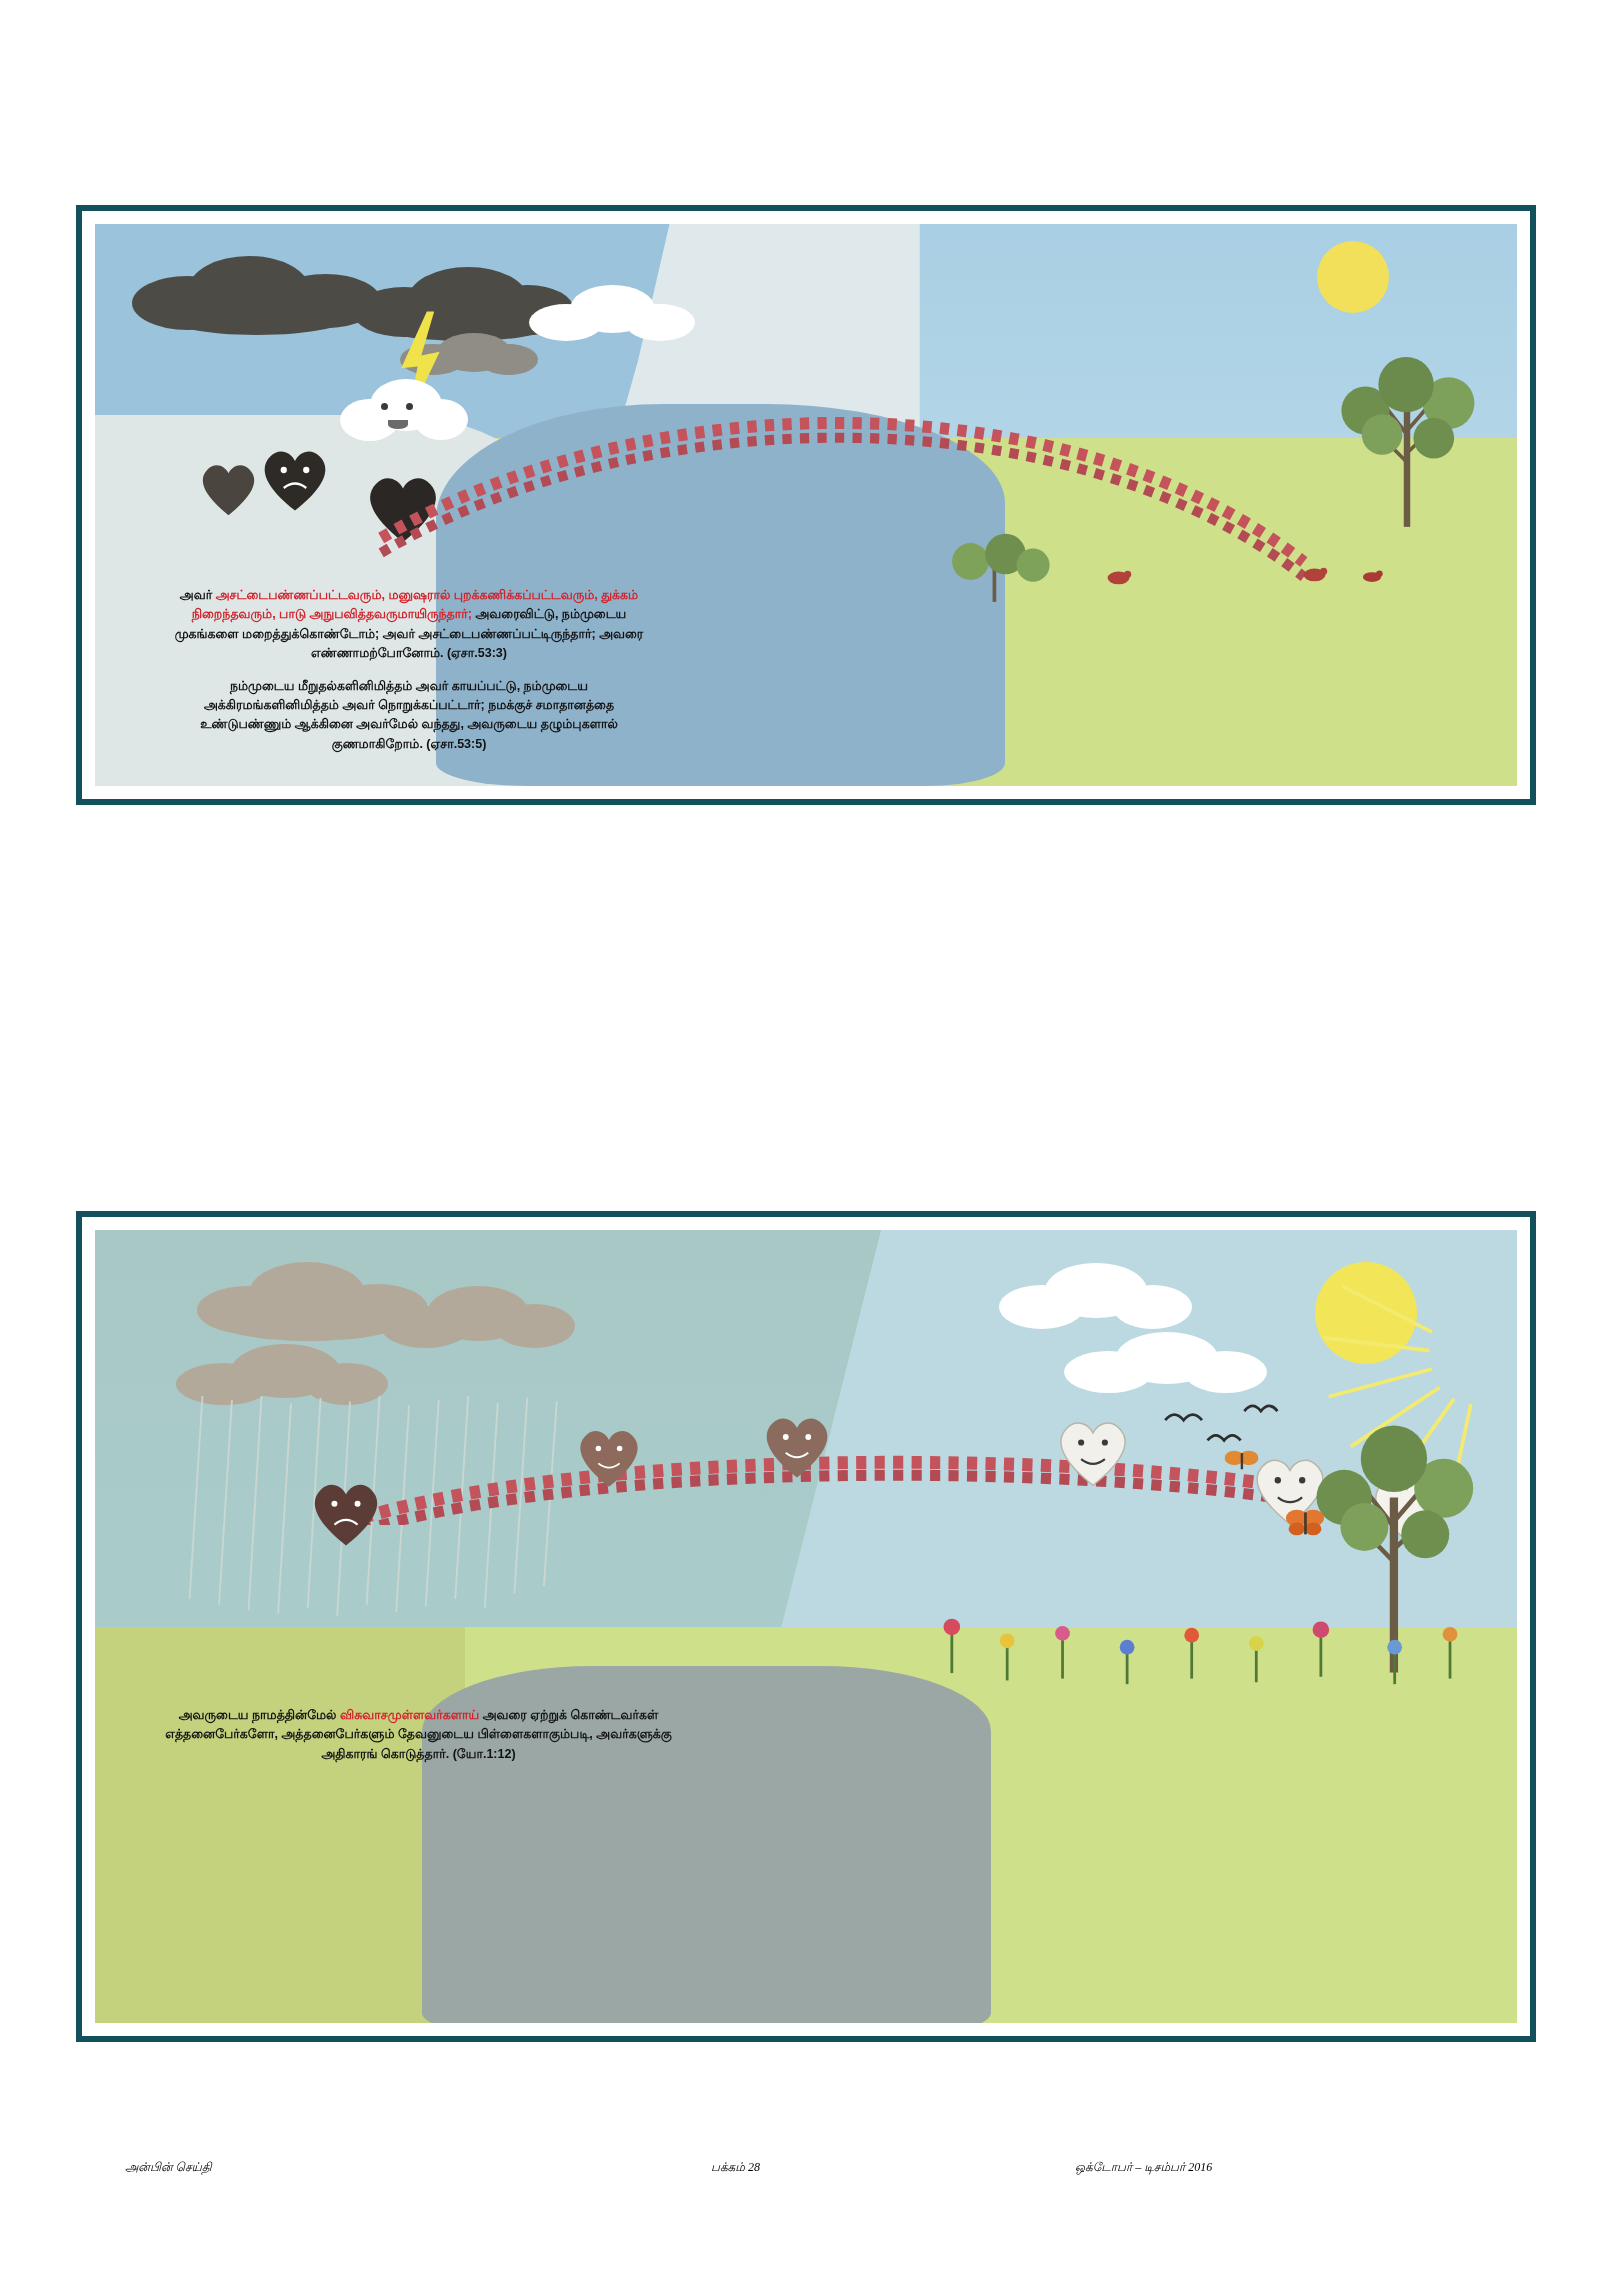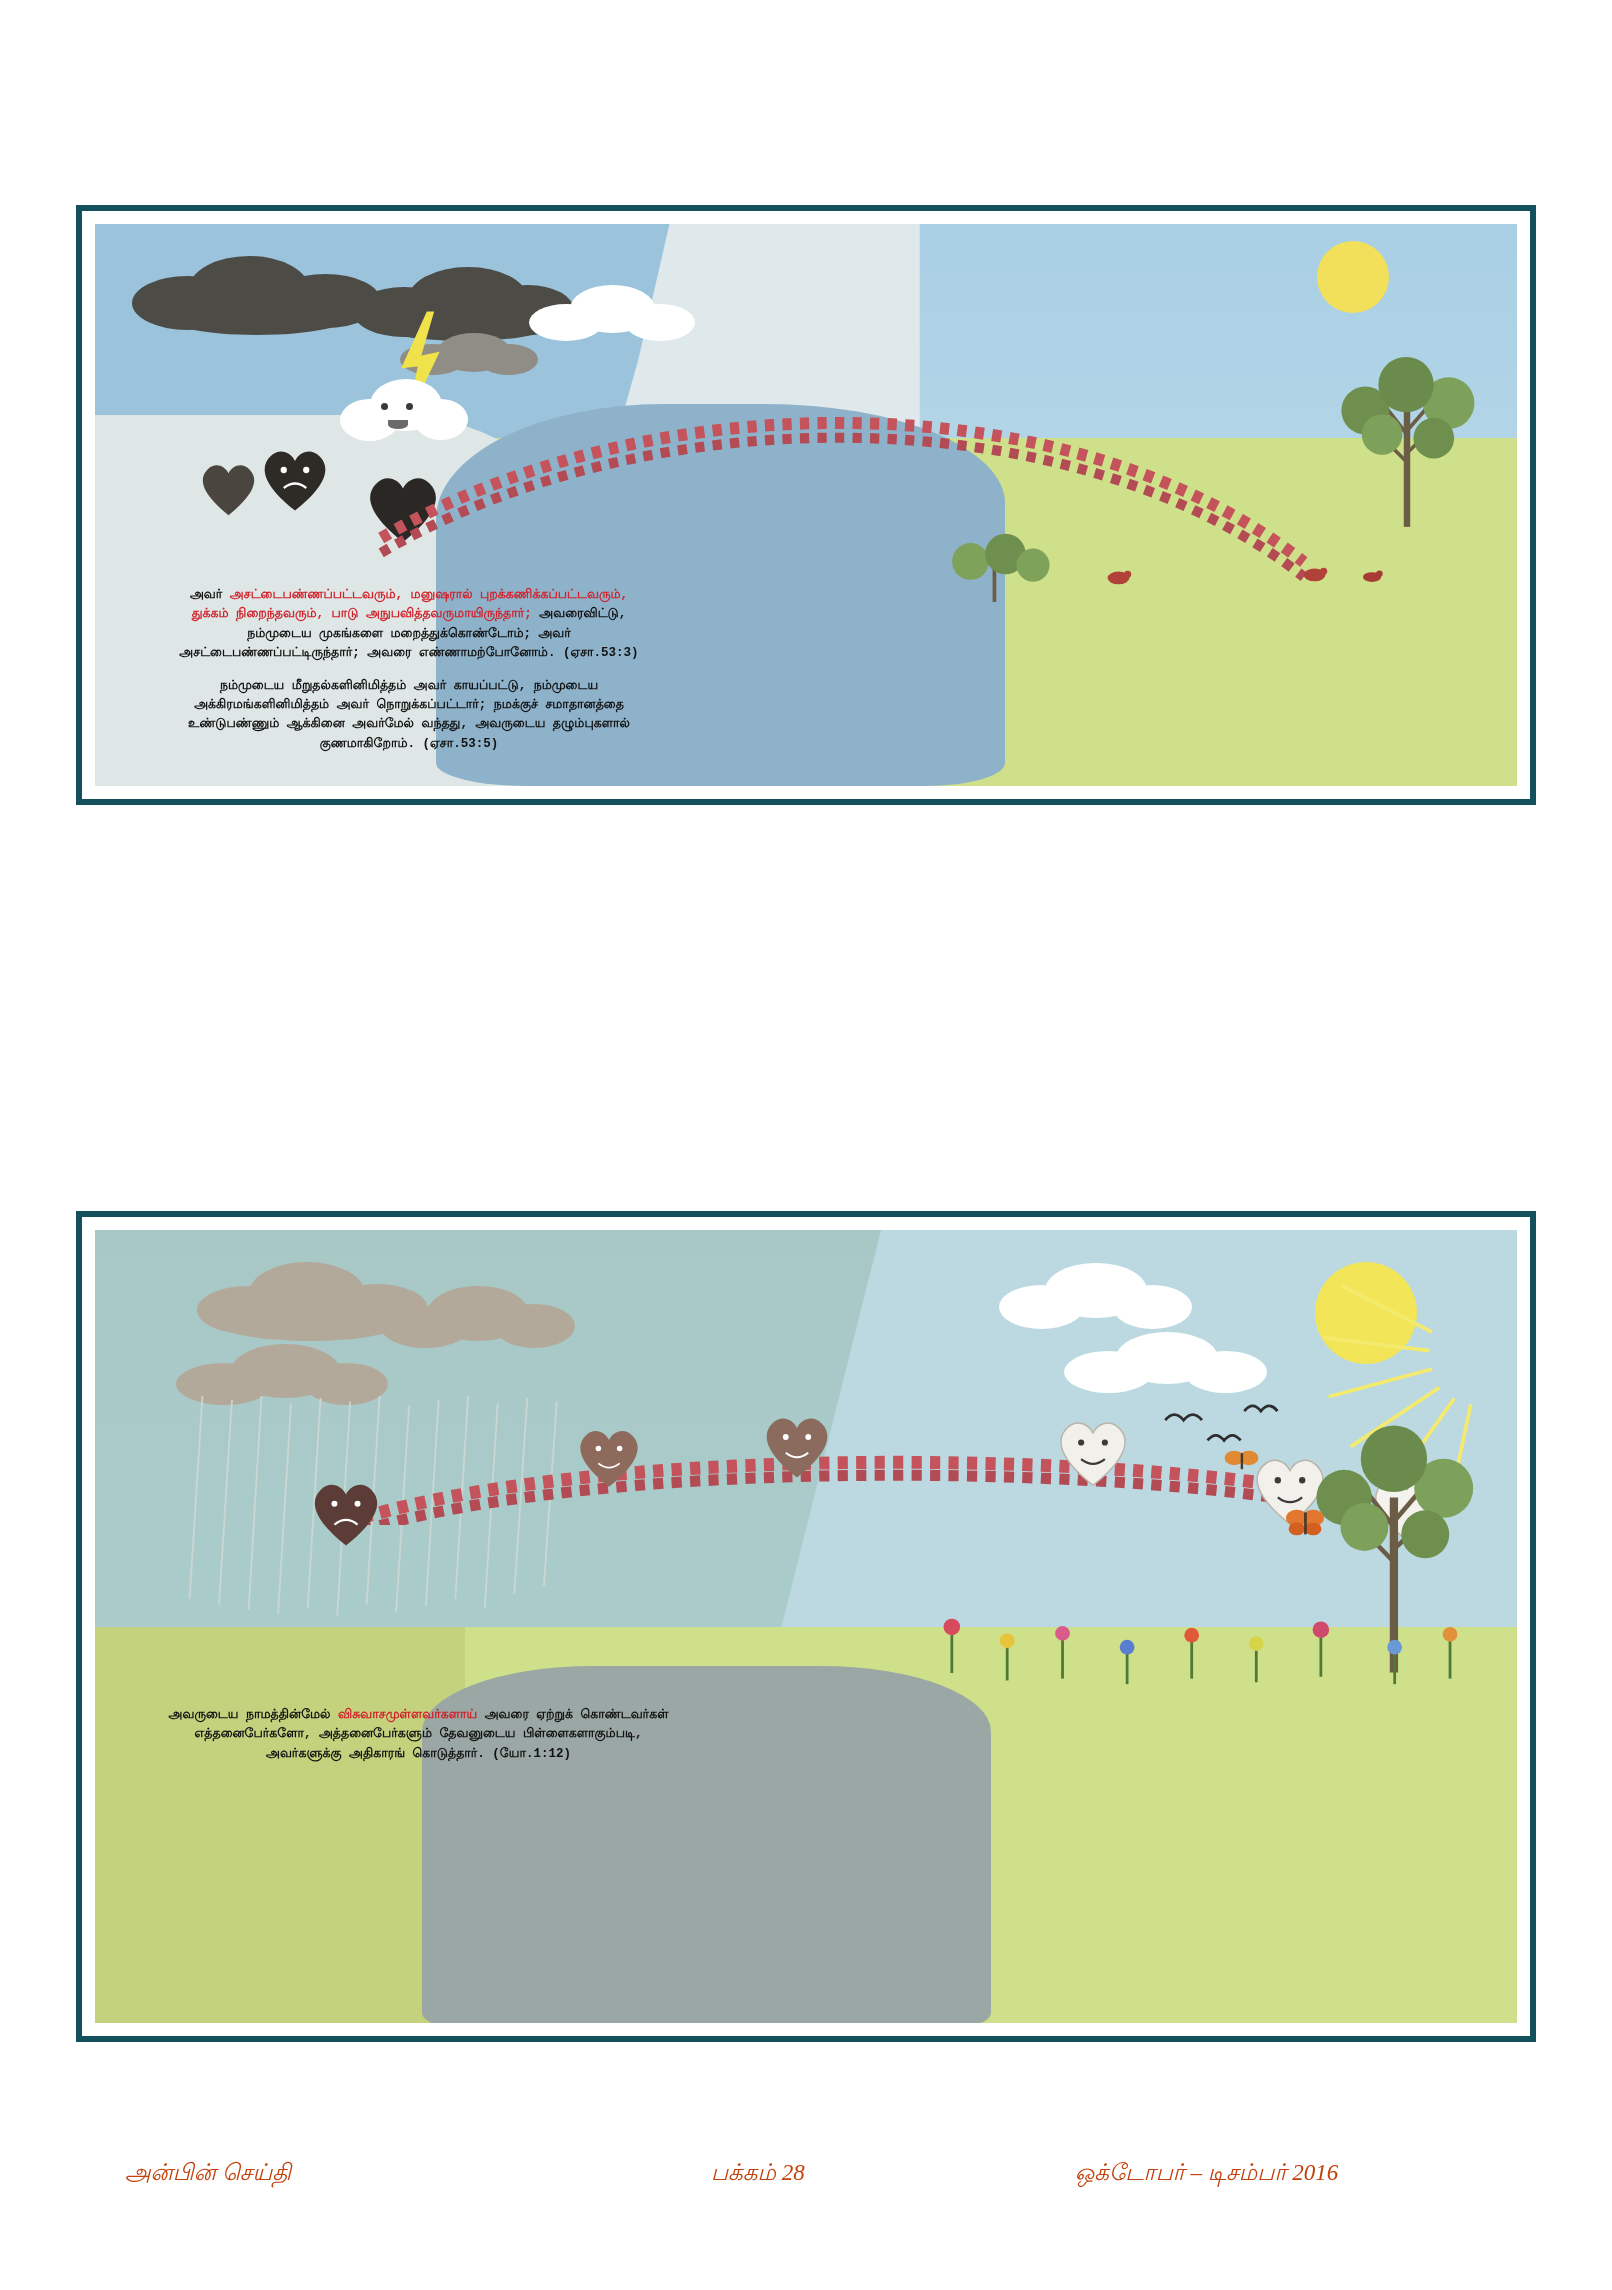--- a/index.html
+++ b/index.html
@@ -101,38 +101,38 @@
   .bridge { position: absolute; }
 
   
   .verse {
     position: absolute;
     text-align: center;
     font-size: 12.5px;
     line-height: 1.55;
     color: #111111;
     font-weight: 700;
-    font-family: Liberation Mono, monospace;
+    font-family: Liberation Sans, sans-serif;
   }
   .verse p { margin: 0 0 13px 0; }
   .hl-red { color: #d0232b; }
   .hl-mag { color: #cf2077; }
 
   
   #footer {
     position: absolute;
     left: 0; top: 2160px;
     width: 100%;
     height: 46px;
   }
   .footer-item {
     position: absolute;
-    font-size: 23px;
+    font-size: 12px;
     font-style: italic;
-    color: #c2410c;
+    color: #000000;
     font-family: "Liberation Serif", serif;
   }
   #footer-left   { left: 125px; }
   #footer-center { left: 711px; }
   #footer-right  { left: 1075px; }
 </style>
 </head>
 <body>
 
 <div class="panel" id="panel-1">

